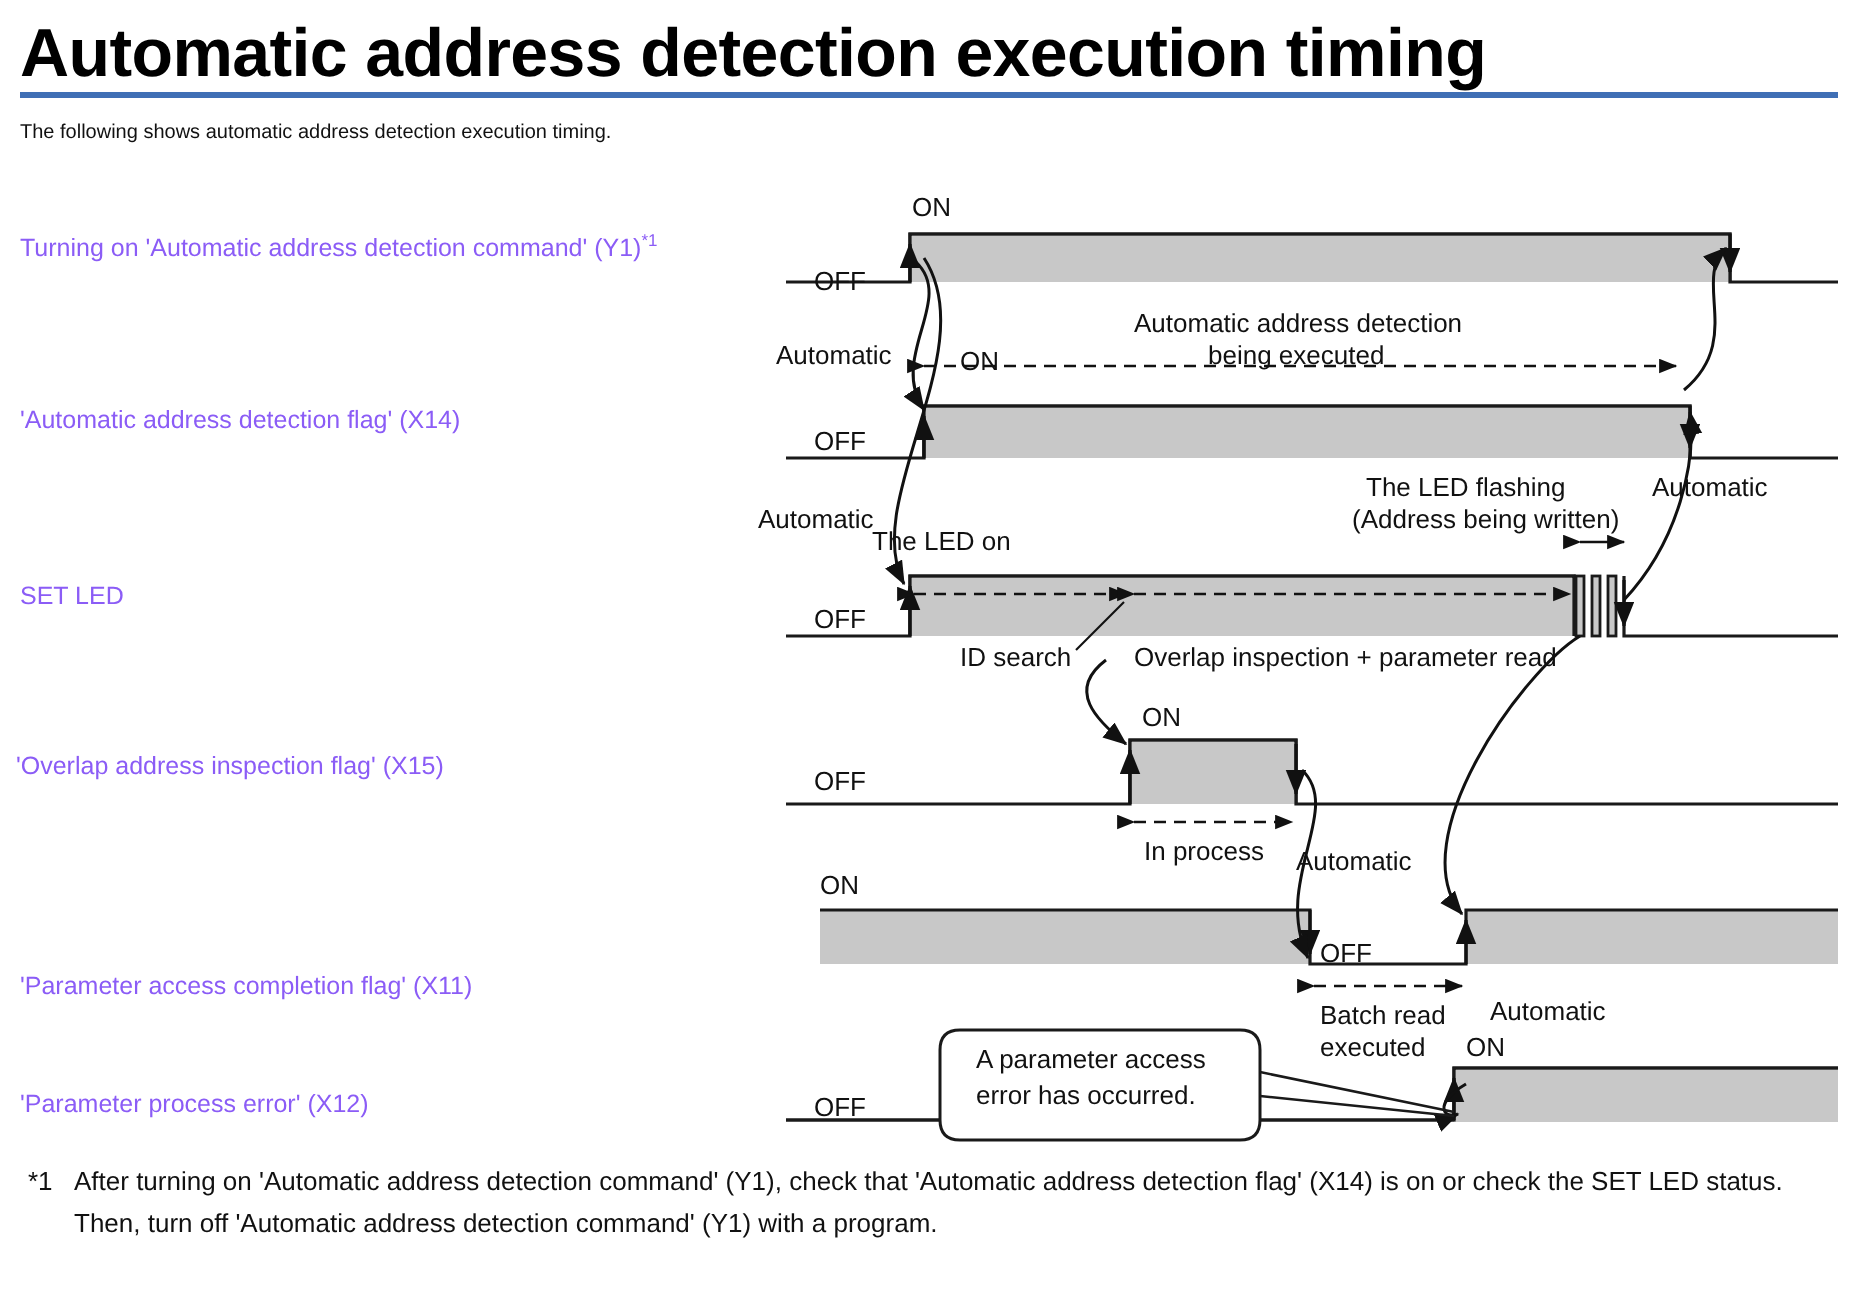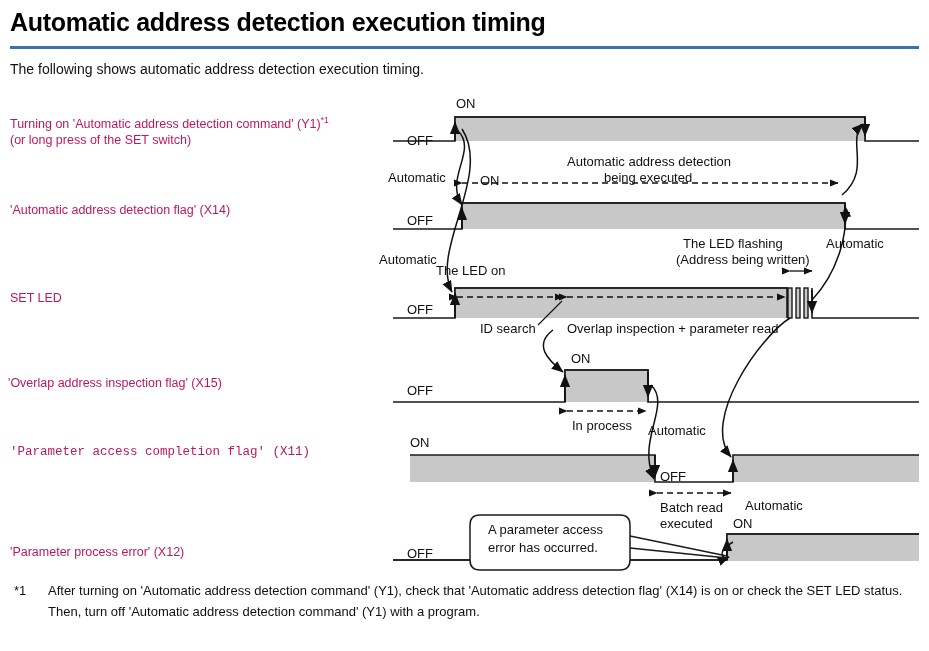--- a/index.html
+++ b/index.html
@@ -3,54 +3,53 @@
 <meta charset="utf-8">
 <style>
   html,body{margin:0;padding:0;}
   body{
     width:929px;height:651px;position:relative;background:#ffffff;
     font-family:"Liberation Sans","DejaVu Sans",sans-serif;
     color:#1a1a1a;overflow:hidden;
   }
   #page-title{
     position:absolute;left:10px;top:8px;
-    font-size:25px;font-weight:bold;letter-spacing:-0.3px;color:#000;
+    font-size:34px;font-weight:bold;letter-spacing:-0.3px;color:#000;
   }
   #title-rule{
     position:absolute;left:10px;top:46px;width:909px;height:3px;background:#3f6fb5;
   }
   #intro{
-    position:absolute;left:10px;top:61px;font-size:14px;color:#111;
+    position:absolute;left:10px;top:61px;font-size:10px;color:#111;
   }
   .row-label{
-    position:absolute;font-size:12.5px;color:#be185d;line-height:16px;white-space:nowrap;
+    position:absolute;font-size:12.5px;color:#8b5cf6;line-height:16px;white-space:nowrap;
   }
   .wave-svg{position:absolute;left:0;top:0;width:929px;height:651px;pointer-events:none;}
   #footnote{
     position:absolute;left:14px;top:580px;width:905px;font-size:13px;line-height:21px;color:#111;
   }
   #footnote .fn-mark{position:absolute;left:0;top:0;}
-  #footnote .fn-text{display:block;margin-left:34px;}
+  #footnote .fn-text{display:block;margin-left:23px;}
   .sup{font-size:8.5px;vertical-align:super;}
 </style>
 </head>
 <body>
 
 <div id="page-title">Automatic address detection execution timing</div>
 <div id="title-rule"></div>
 <div id="intro">The following shows automatic address detection execution timing.</div>
 
 <div class="row-label" style="left:10px;top:112px;">
   <span>Turning on 'Automatic address detection command' (Y1)</span><span class="sup">*1</span><br>
-  <span>(or long press of the SET switch)</span>
 </div>
 <div class="row-label" style="left:10px;top:202px;">'Automatic address detection flag' (X14)</div>
 <div class="row-label" style="left:10px;top:290px;">SET LED</div>
 <div class="row-label" style="left:8px;top:375px;">'Overlap address inspection flag' (X15)</div>
-<div class="row-label" style="left:10px;top:444px;font-family:Liberation Mono, monospace;">'Parameter access completion flag' (X11)</div>
+<div class="row-label" style="left:10px;top:485px;">'Parameter access completion flag' (X11)</div>
 <div class="row-label" style="left:10px;top:544px;">'Parameter process error' (X12)</div>
 
 <svg class="wave-svg" viewBox="0 0 929 651">
   <defs>
     <marker id="ah" markerWidth="9" markerHeight="9" refX="7.5" refY="3.2" orient="auto">
       <path d="M0,0 L8,3.2 L0,6.4 z" fill="#111"></path>
     </marker>
     <marker id="ahs" markerWidth="8" markerHeight="8" refX="6.5" refY="2.8" orient="auto">
       <path d="M0,0 L7,2.8 L0,5.6 z" fill="#111"></path>
     </marker>

